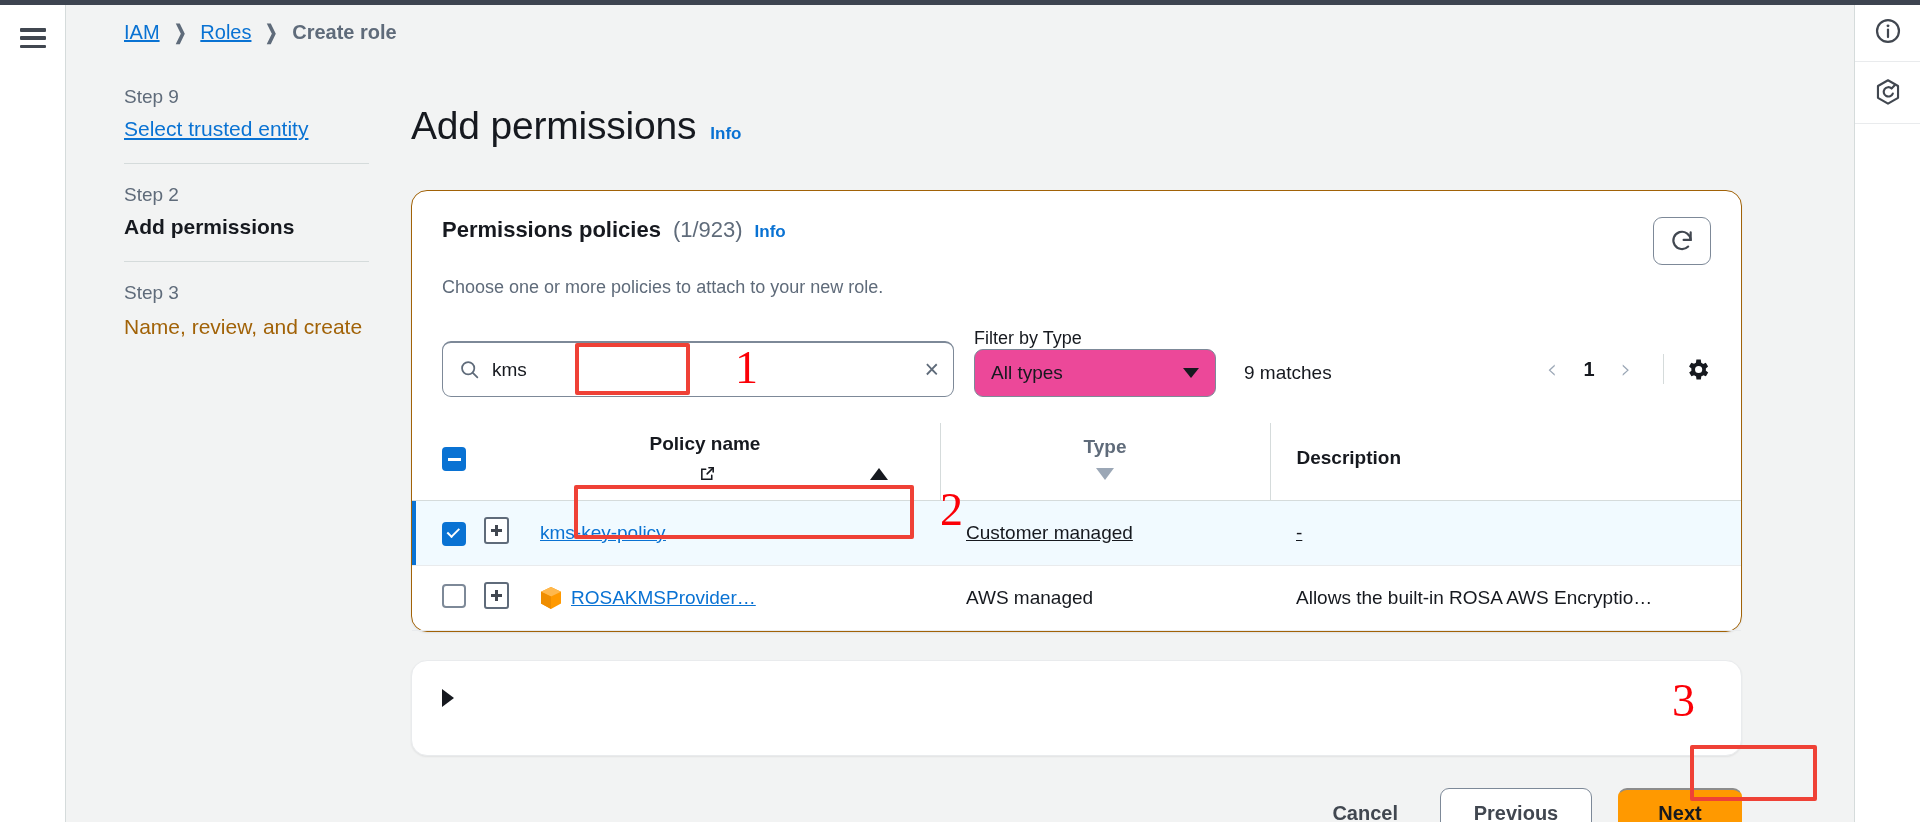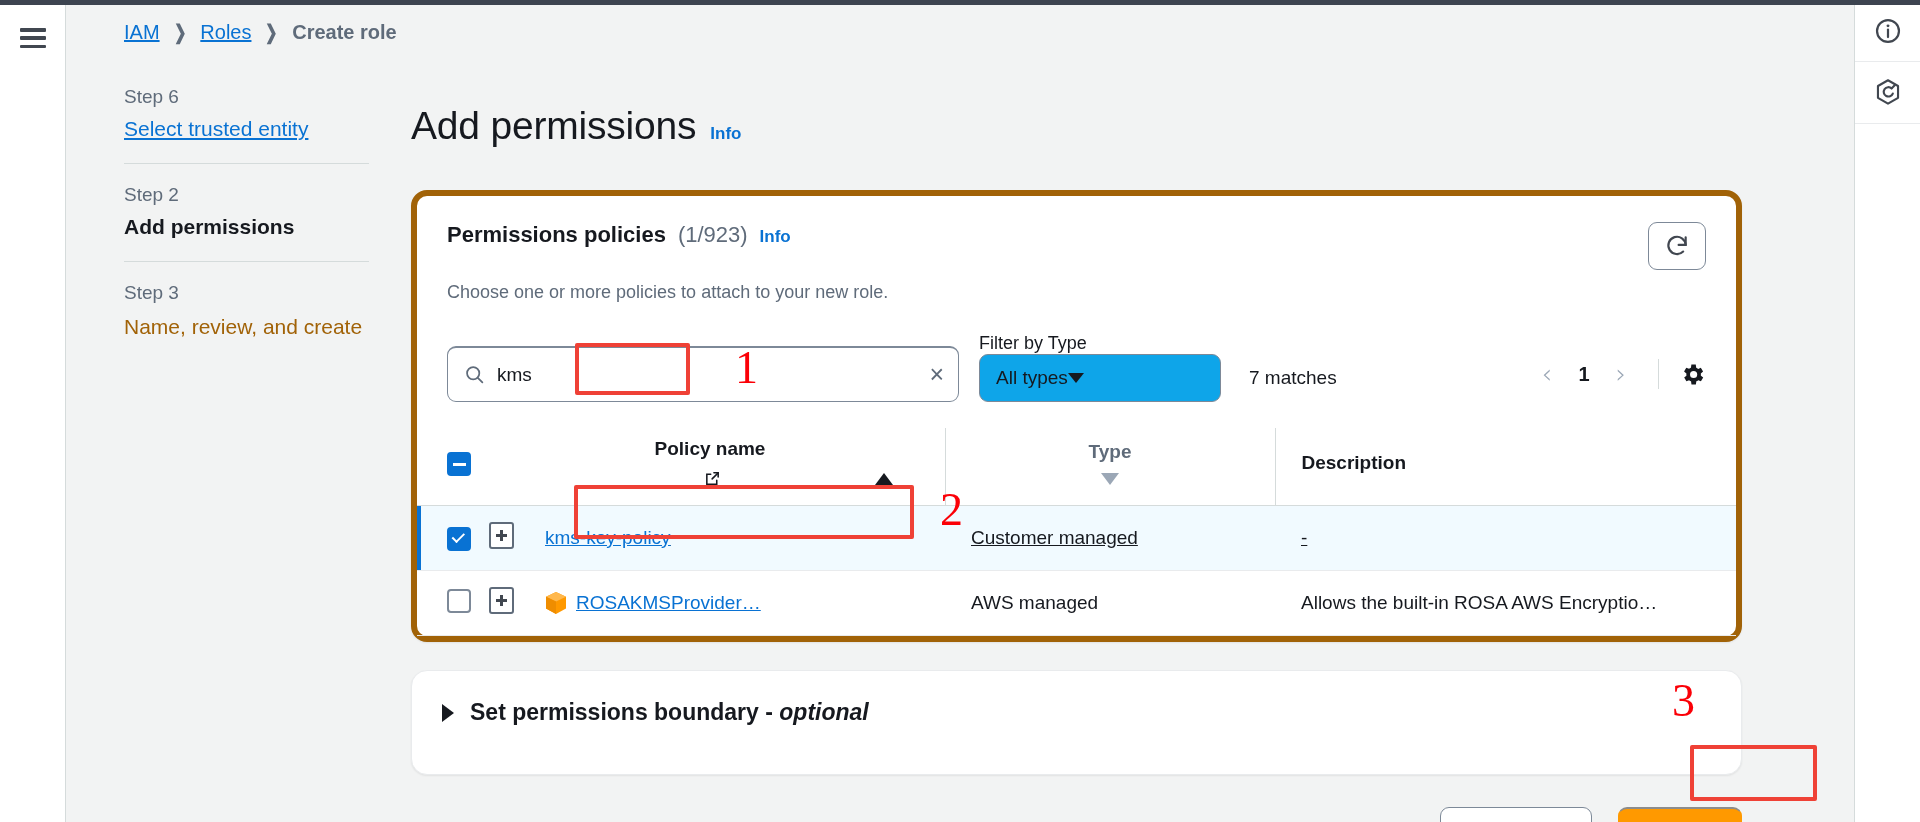--- a/index.html
+++ b/index.html
@@ -98,21 +98,21 @@
   }
   .page-title {
     font-size: 39px; color: #16191f; font-weight: 400;
     letter-spacing: -0.2px;
   }
   .info-link { font-size: 17px; color: #0972d3; font-weight: 700; cursor: pointer; }
 
   
   .card {
     background: #ffffff;
-    border: 6px solid #a16207;
+    border: 1px solid #a16207;
     border-radius: 16px;
     box-shadow: 0 1px 2px rgba(0,0,0,0.07);
   }
   .card-head {
     display: flex; justify-content: space-between; align-items: flex-start;
     padding: 26px 30px 0 30px;
   }
   .card-title-row { display: flex; align-items: baseline; gap: 12px; }
   .card-title { font-size: 22px; font-weight: 700; color: #16191f; }
   .card-count { font-size: 22px; color: #5f6b7a; font-weight: 400; }
@@ -146,25 +146,25 @@
     flex: 1; font-size: 19px; color: #16191f; margin-left: 12px;
   }
   .clear-x {
     font-size: 25px; color: #5f6b7a; cursor: pointer; line-height: 1;
     font-weight: 300;
   }
 
   .type-filter { margin-left: 20px; width: 242px; }
   .type-label { font-size: 18px; color: #16191f; }
   .select-box {
-    display: flex; align-items: center; justify-content: flex-start;
+    display: flex; align-items: center; justify-content: space-between;
     height: 48px;
     border: 1px solid #7d8998;
     border-radius: 9px;
-    background: #0ea5e9;
+    background: #ec4899;
     padding: 0 16px;
     cursor: pointer;
   }
   .select-box .sel-val { font-size: 19px; color: #16191f; }
   .caret-down {
     width: 0; height: 0;
     border-left: 8px solid transparent;
     border-right: 8px solid transparent;
     border-top: 10px solid #16191f;
   }
@@ -380,21 +380,21 @@
       <span class="bc-sep">❯</span>
       <span class="bc-link">Roles</span>
       <span class="bc-sep">❯</span>
       <span class="bc-current">Create role</span>
     </div>
 
     <div class="cols">
 
       <div class="steps">
         <div class="step-block">
-          <div class="step-label">Step 6</div>
+          <div class="step-label">Step 9</div>
           <div class="step-name-link">Select trusted entity</div>
         </div>
         <div class="step-divider"></div>
         <div class="step-block">
           <div class="step-label">Step 2</div>
           <div class="step-name-active">Add permissions</div>
         </div>
         <div class="step-divider"></div>
         <div class="step-block">
           <div class="step-label">Step 3</div>
@@ -438,21 +438,21 @@
             </div>
 
             <div class="type-filter">
               <div class="type-label">Filter by Type</div>
               <div class="select-box">
                 <span class="sel-val">All types</span>
                 <span class="caret-down"></span>
               </div>
             </div>
 
-            <div class="matches">7 matches</div>
+            <div class="matches">9 matches</div>
 
             <div class="pager">
               <div class="pg-arrow">‹</div>
               <div class="pg-num">1</div>
               <div class="pg-arrow">›</div>
               <div class="pg-div"></div>
               <div class="gear">
                 <svg width="27" height="27" viewBox="0 0 24 24" fill="#16191f">
                   <path d="M19.4 13a7.8 7.8 0 0 0 0-2l2-1.6-2-3.4-2.4 1a7.6 7.6 0 0 0-1.7-1L14.9 3h-3.9l-.4 2.9a7.6 7.6 0 0 0-1.7 1l-2.4-1-2 3.4L6.6 11a7.8 7.8 0 0 0 0 2l-2 1.6 2 3.4 2.4-1c.5.4 1.1.8 1.7 1l.4 2.9h3.9l.4-2.9c.6-.2 1.2-.6 1.7-1l2.4 1 2-3.4-2-1.6zM13 15.2A3.2 3.2 0 1 1 13 8.8a3.2 3.2 0 0 1 0 6.4z"></path>
                 </svg>
@@ -537,23 +537,20 @@
                 <td class="col-type td-sep">AWS managed</td>
                 <td class="td-sep">Allows the built-in ROSA AWS Encryptio…</td>
               </tr>
             </tbody>
           </table>
         </div>
 
         <div class="pb-card">
           <div class="pb-row">
             <span class="pb-caret"></span>
-            <span class="pb-title">
-              <span>Set permissions boundary - </span><em>optional</em>
-            </span>
           </div>
         </div>
 
         <div class="footer">
           <span class="btn-link">Cancel</span>
           <span class="btn btn-secondary">Previous</span>
           <span class="btn btn-primary">Next</span>
         </div>
 
       </div>

